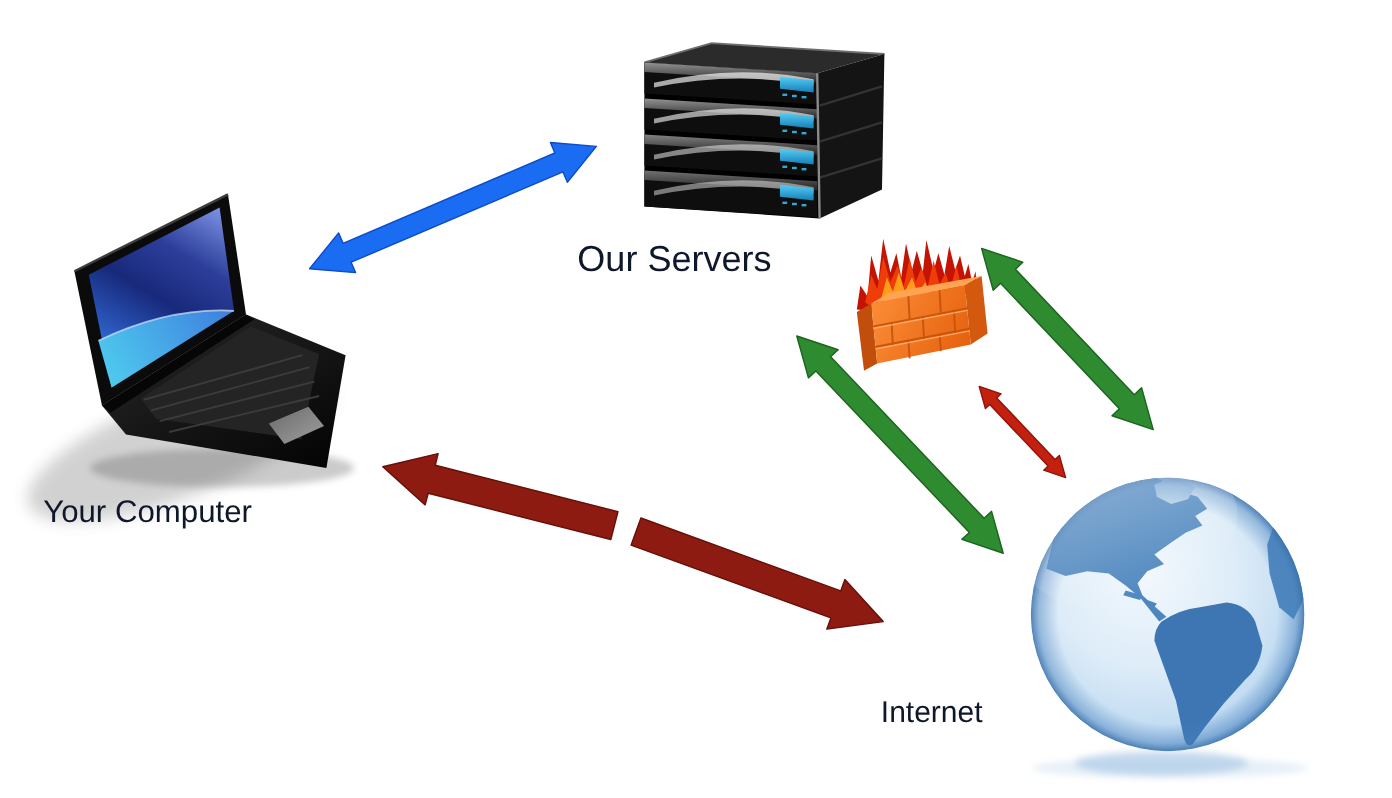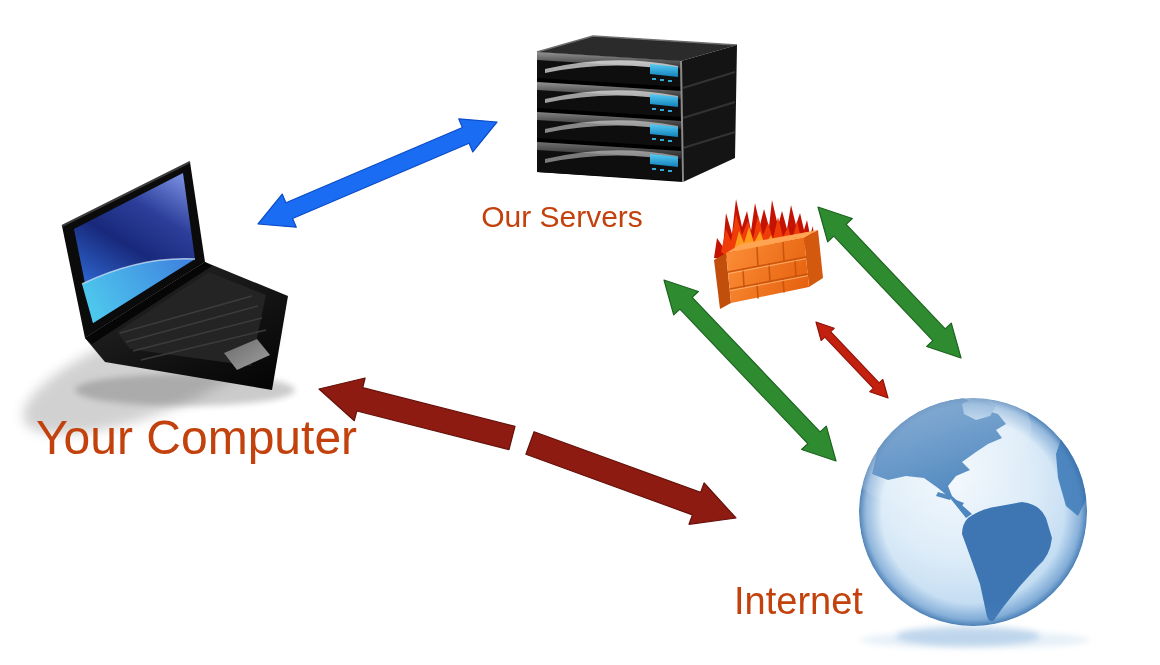--- a/index.html
+++ b/index.html
@@ -1,21 +1,21 @@
 <!DOCTYPE html>
 <html><head>
 <meta charset="utf-8">
 <style>
   html,body{margin:0;padding:0;background:#fff;}
   .stage{position:relative;width:1160px;height:665px;background:#ffffff;overflow:hidden;
          font-family:"Liberation Sans", sans-serif;}
   .stage svg{position:absolute;left:0;top:0;}
-  .lbl{position:absolute;color:#c2410c;font-family:"Liberation Sans", sans-serif;}
-  #lbl-computer{left:36px;top:412px;font-size:48px;line-height:1.1;}
-  #lbl-internet{left:734px;top:581px;font-size:38px;line-height:1.1;}
+  .lbl{position:absolute;color:#0f172a;font-family:"Liberation Sans", sans-serif;}
+  #lbl-computer{left:36px;top:412px;font-size:26px;line-height:1.1;}
+  #lbl-internet{left:734px;top:581px;font-size:25px;line-height:1.1;}
   #lbl-servers{left:448px;top:201px;width:228px;text-align:center;font-size:30px;line-height:1.07;}
 </style>
 </head>
 <body>
 
 <div class="stage">
 <svg width="1160" height="665" viewBox="0 0 1160 665">
   <defs>
     <filter id="soft" x="-60%" y="-60%" width="220%" height="220%">
           <feGaussianBlur stdDeviation="6"></feGaussianBlur>

